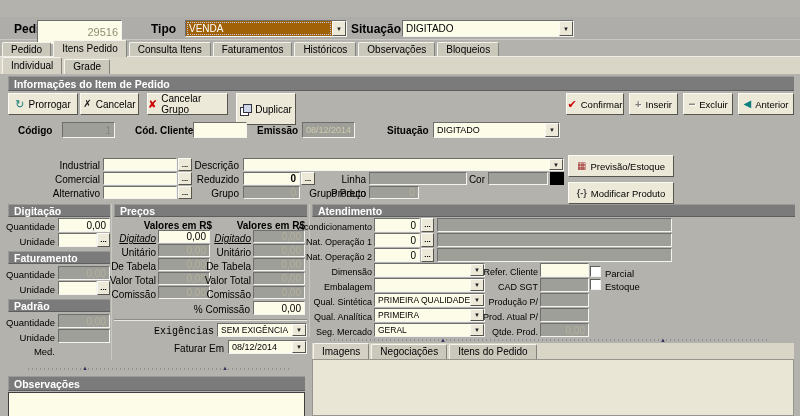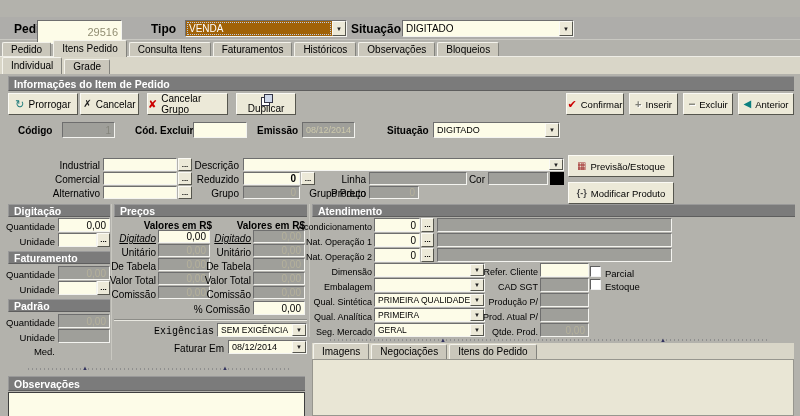--- a/index.html
+++ b/index.html
@@ -110,21 +110,21 @@
     <span>Prorrogar</span>
   </div>
   <div class="abs btn3d" style="left:80px;top:93px;width:59px;height:22px;">
     <span class="ic ic-cancel">✗</span>
     <span>Cancelar</span>
   </div>
   <div class="abs btn3d" style="left:147px;top:93px;width:81px;height:22px;">
     <span class="ic ic-cancelg">✘</span>
     <span>Cancelar Grupo</span>
   </div>
-  <div class="abs btn3d" style="left:236px;top:93px;width:60px;height:22px;flex-direction:column;">
+  <div class="abs btn3d" style="left:236px;top:93px;width:60px;height:32px;">
     <span class="icon-dup"></span>
     <span>Duplicar</span>
   </div>
 
   <div class="abs btn3d" style="left:566px;top:93px;width:58px;height:22px;font-size:9.5px;">
     <span class="ic ic-confirm">✔</span>
     <span>Confirmar</span>
   </div>
   <div class="abs btn3d" style="left:629px;top:93px;width:49px;height:22px;font-size:9.5px;">
     <span class="ic ic-insert">+</span>
@@ -136,21 +136,21 @@
   </div>
   <div class="abs btn3d" style="left:738px;top:93px;width:56px;height:22px;font-size:9.5px;">
     <span class="ic ic-prev">◀</span>
     <span>Anterior</span>
   </div>
 
   <div class="abs lbl bold" style="left:18px;top:124px;">Código</div>
   <div class="abs fld gray right" style="left:62px;top:122px;width:53px;height:16px;">
     <span class="dimdark">1</span>
   </div>
-  <div class="abs lbl bold" style="left:135px;top:124px;">Cód. Excluir</div>
+  <div class="abs lbl bold" style="left:135px;top:124px;">Cód. Cliente</div>
   <div class="abs fld" style="left:193px;top:122px;width:54px;height:16px;">
     <span></span>
   </div>
   <div class="abs lbl bold" style="left:257px;top:124px;">Emissão</div>
   <div class="abs fld gray" style="left:302px;top:122px;width:53px;height:16px;">
     <span class="dateval">08/12/2014</span>
   </div>
   <div class="abs lbl bold" style="left:387px;top:124px;">Situação</div>
   <div class="abs combo" style="left:433px;top:122px;width:127px;height:16px;">
     <div class="cval" style="font-size:9px;">DIGITADO</div>

